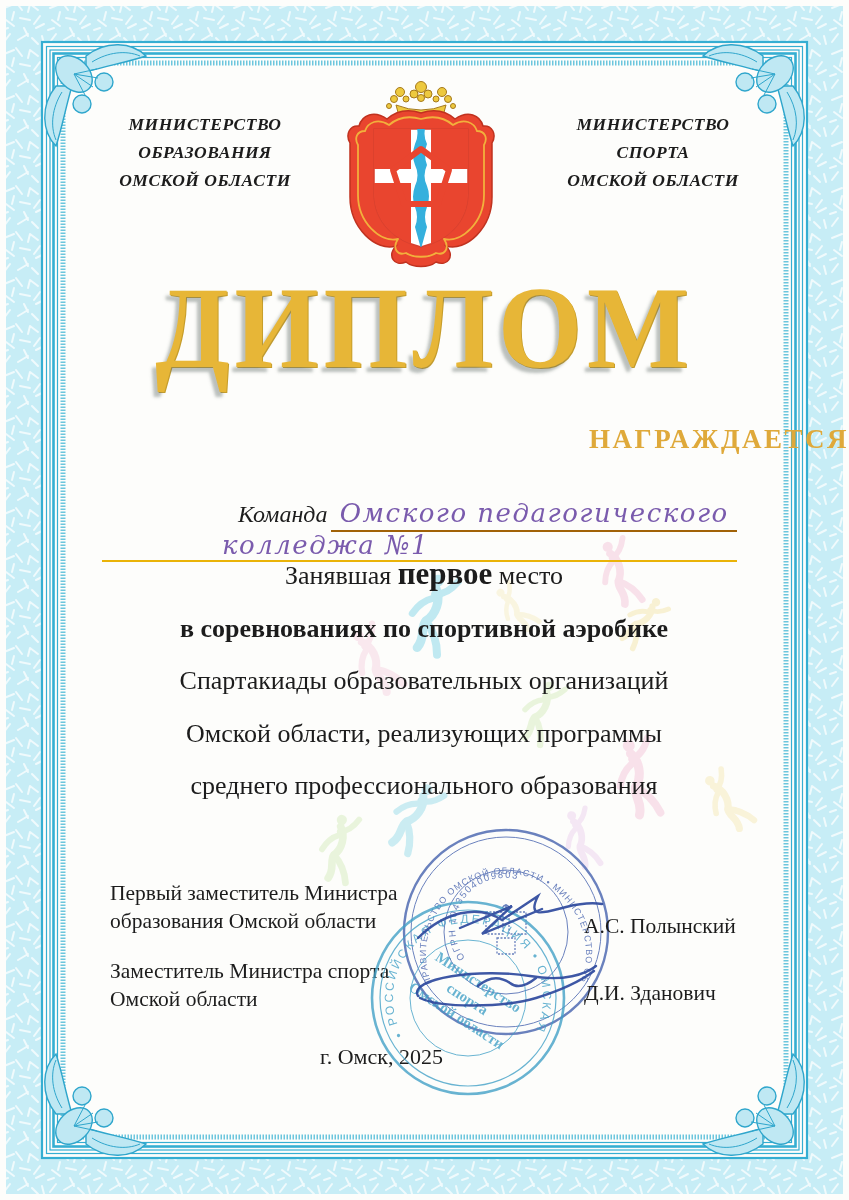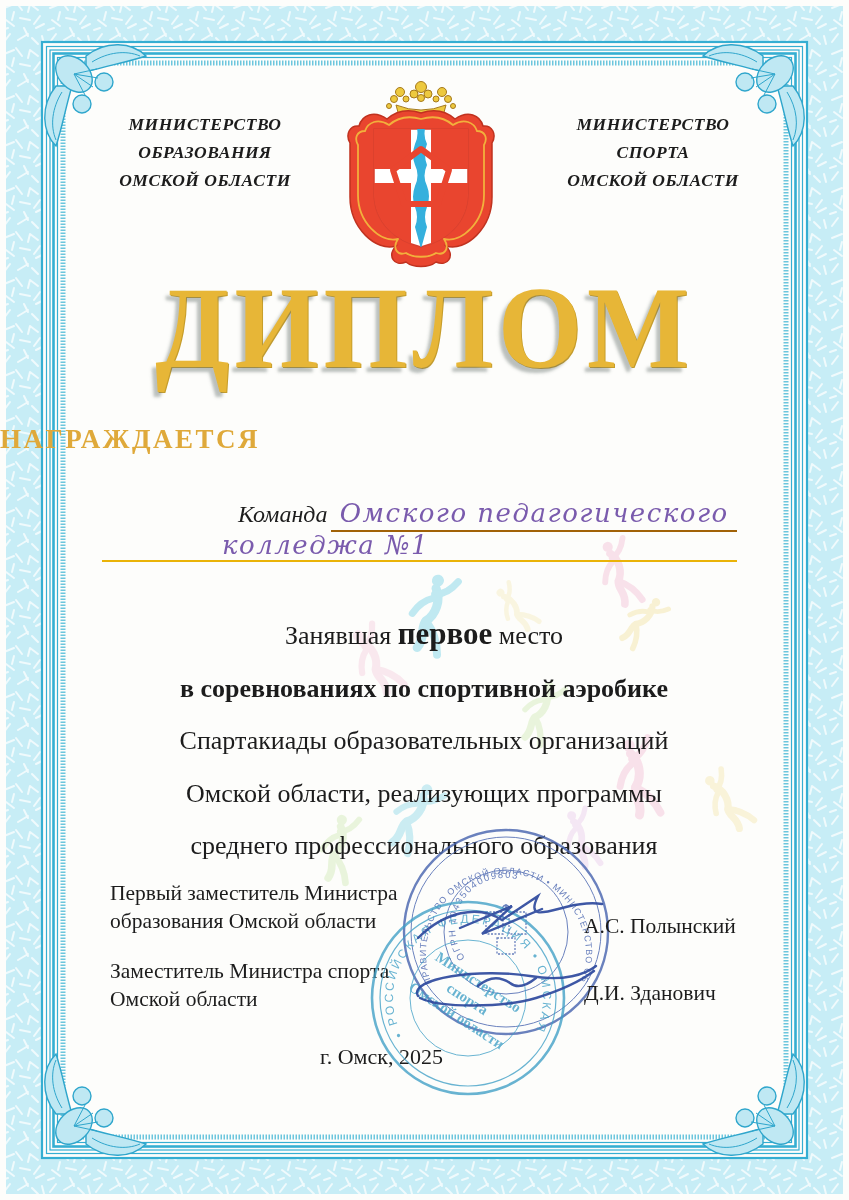--- a/index.html
+++ b/index.html
@@ -15,35 +15,35 @@
   .ministry-right{left:538px;width:230px;}
   .ministry span{display:block;}
 
   .emblem{position:absolute;left:336px;top:78px;width:170px;height:192px;z-index:2;}
 
   
   .title{position:absolute;top:266px;left:0;width:849px;text-align:center;z-index:2;
          font-size:108px;font-weight:bold;letter-spacing:5px;color:#e7b637;
          transform:scaleY(1.08);
          text-shadow:-4px 5px 3px rgba(105,115,110,.45),1px 1px 0 #c79e2c;}
-  .subtitle{position:absolute;top:424px;left:0;width:849px;text-align:left;z-index:2;
+  .subtitle{position:absolute;top:424px;left:0;width:849px;text-align:right;z-index:2;
             font-size:27px;font-weight:bold;letter-spacing:2.5px;color:#dfa93a;}
 
   
   .recipient1{position:absolute;top:498px;left:238px;right:112px;display:flex;
               align-items:baseline;z-index:2;}
   .recipient-label{font-style:italic;font-size:24px;white-space:nowrap;}
   .hand{font-family:"DejaVu Serif",serif;font-style:italic;color:#7a5bad;letter-spacing:1.5px;}
   .hand-line1{flex:1;border-bottom:2px solid #a16207;text-align:center;font-size:26px;
               padding-bottom:2px;margin-left:4px;}
   .recipient2{position:absolute;top:530px;left:102px;right:112px;height:32px;z-index:2;
               border-bottom:2px solid #eab308;font-size:26px;padding-left:120px;box-sizing:border-box;}
 
   
-  .body-text{position:absolute;top:608px;left:104px;width:640px;text-align:center;z-index:2;
+  .body-text{position:absolute;top:548px;left:104px;width:640px;text-align:center;z-index:2;
              font-size:26px;line-height:52.5px;}
   .body-text .place{font-weight:bold;font-size:31px;}
   .body-text .bold-line{font-weight:bold;}
 
   
   .sig-title{position:absolute;left:110px;z-index:2;font-size:21.5px;line-height:27.5px;}
   .sig-title span{display:block;}
   .sig1{top:880px;} .sig2{top:958px;}
   .sig-name{position:absolute;left:584px;z-index:4;font-size:21.5px;white-space:nowrap;}
   .name1{top:914px;} .name2{top:981px;}

